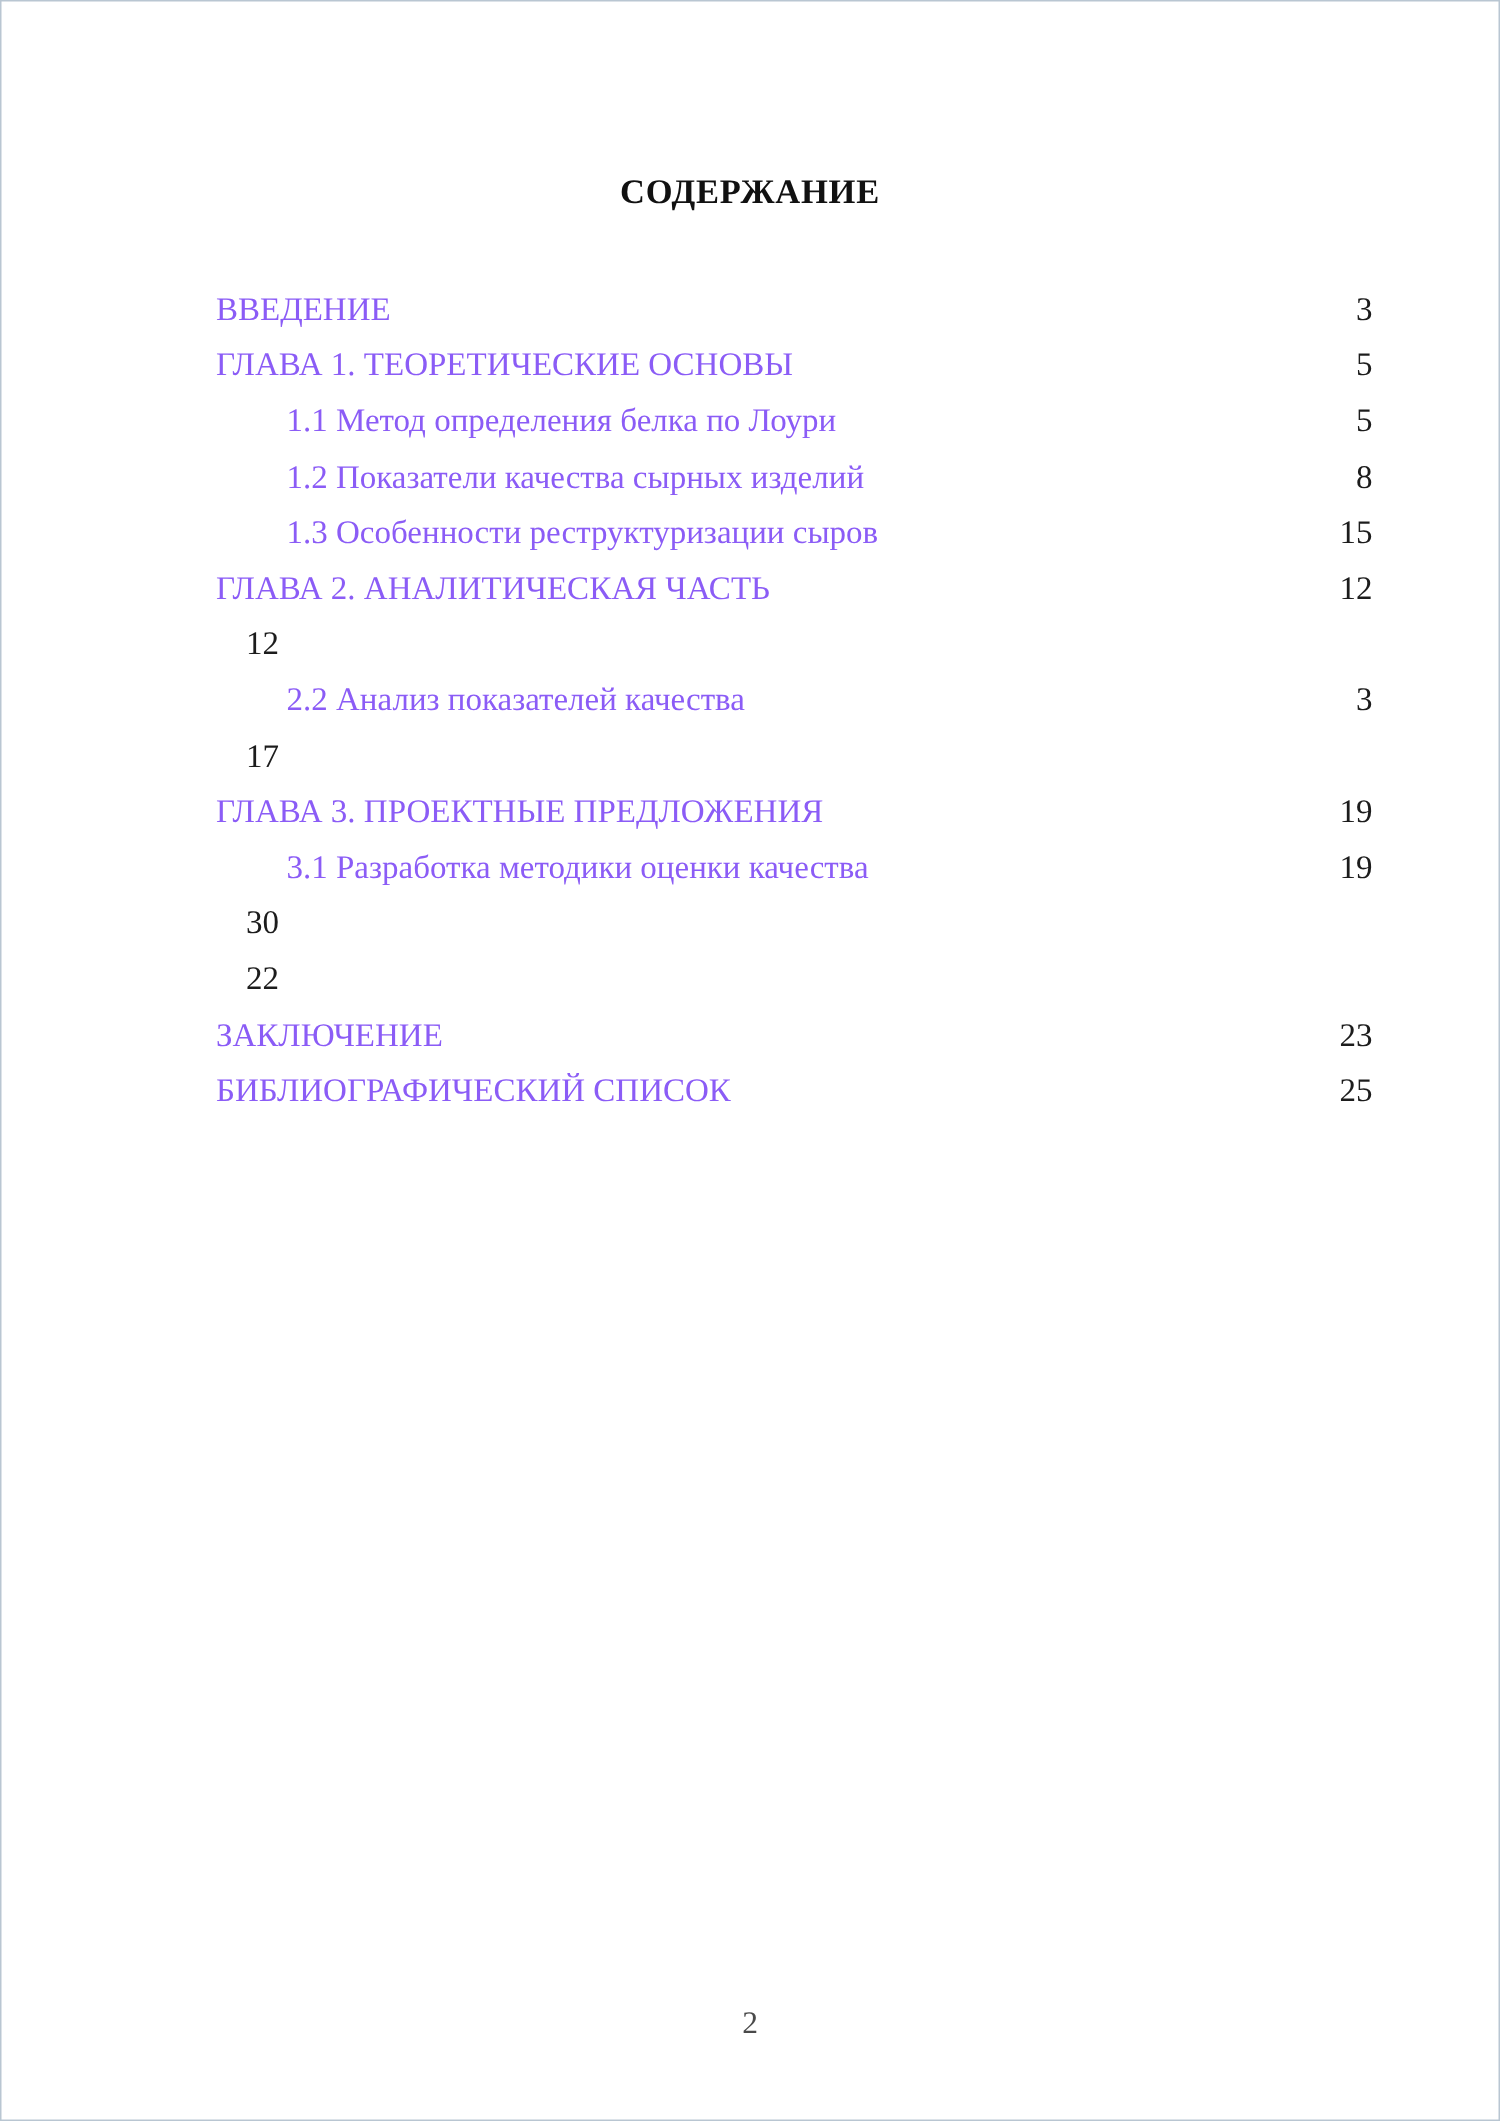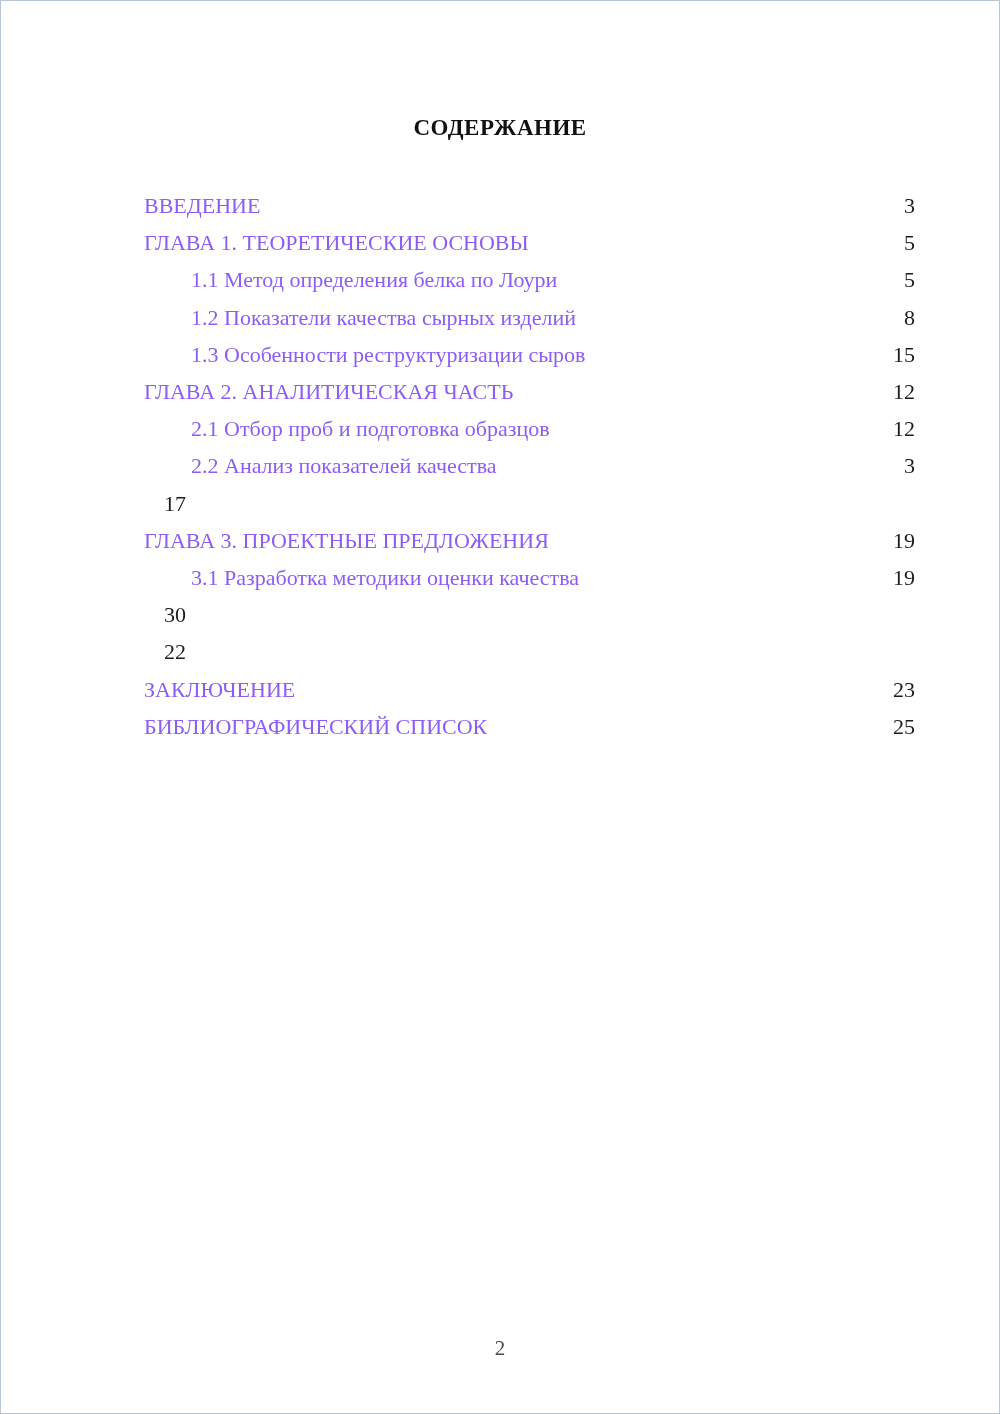--- a/index.html
+++ b/index.html
@@ -86,21 +86,20 @@
       </div>
       <div class="toc-row indent">
         <span class="toc-label">1.3 Особенности реструктуризации сыров</span>
         <span class="toc-page">15</span>
       </div>
       <div class="toc-row">
         <span class="toc-label">ГЛАВА 2. АНАЛИТИЧЕСКАЯ ЧАСТЬ</span>
         <span class="toc-page">12</span>
       </div>
       <div class="toc-row indent">
-        <span class="toc-label">2.1 Отбор проб и подготовка образцов</span>
         <span class="toc-page">12</span>
       </div>
       <div class="toc-row indent">
         <span class="toc-label">2.2 Анализ показателей качества</span>
         <span class="toc-page">3</span>
       </div>
       <div class="toc-row indent">
         <span class="toc-page">17</span>
       </div>
       <div class="toc-row">

